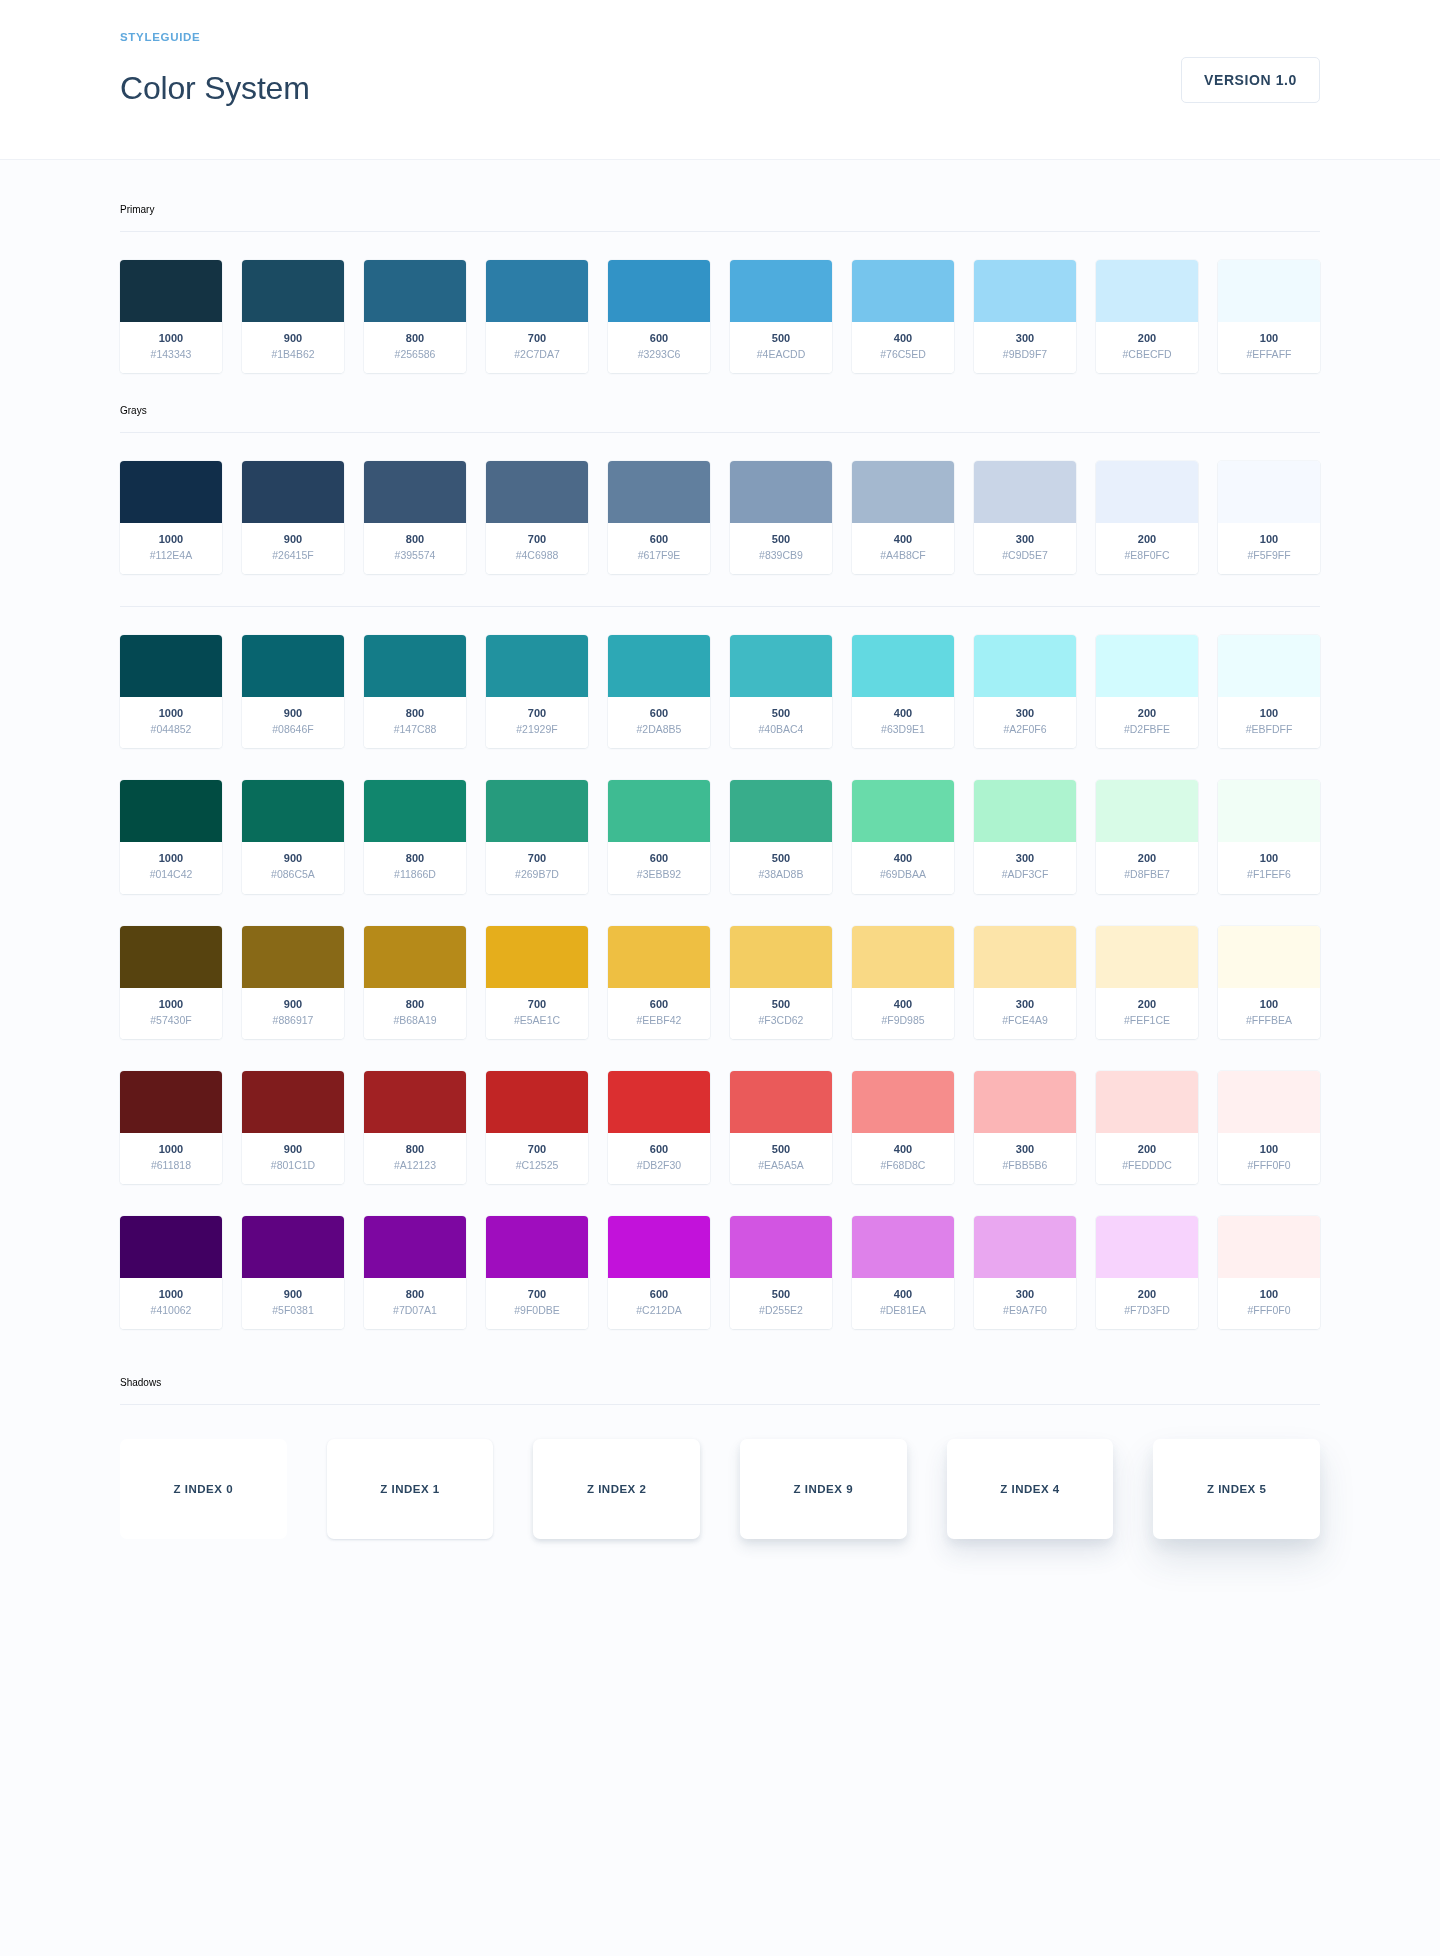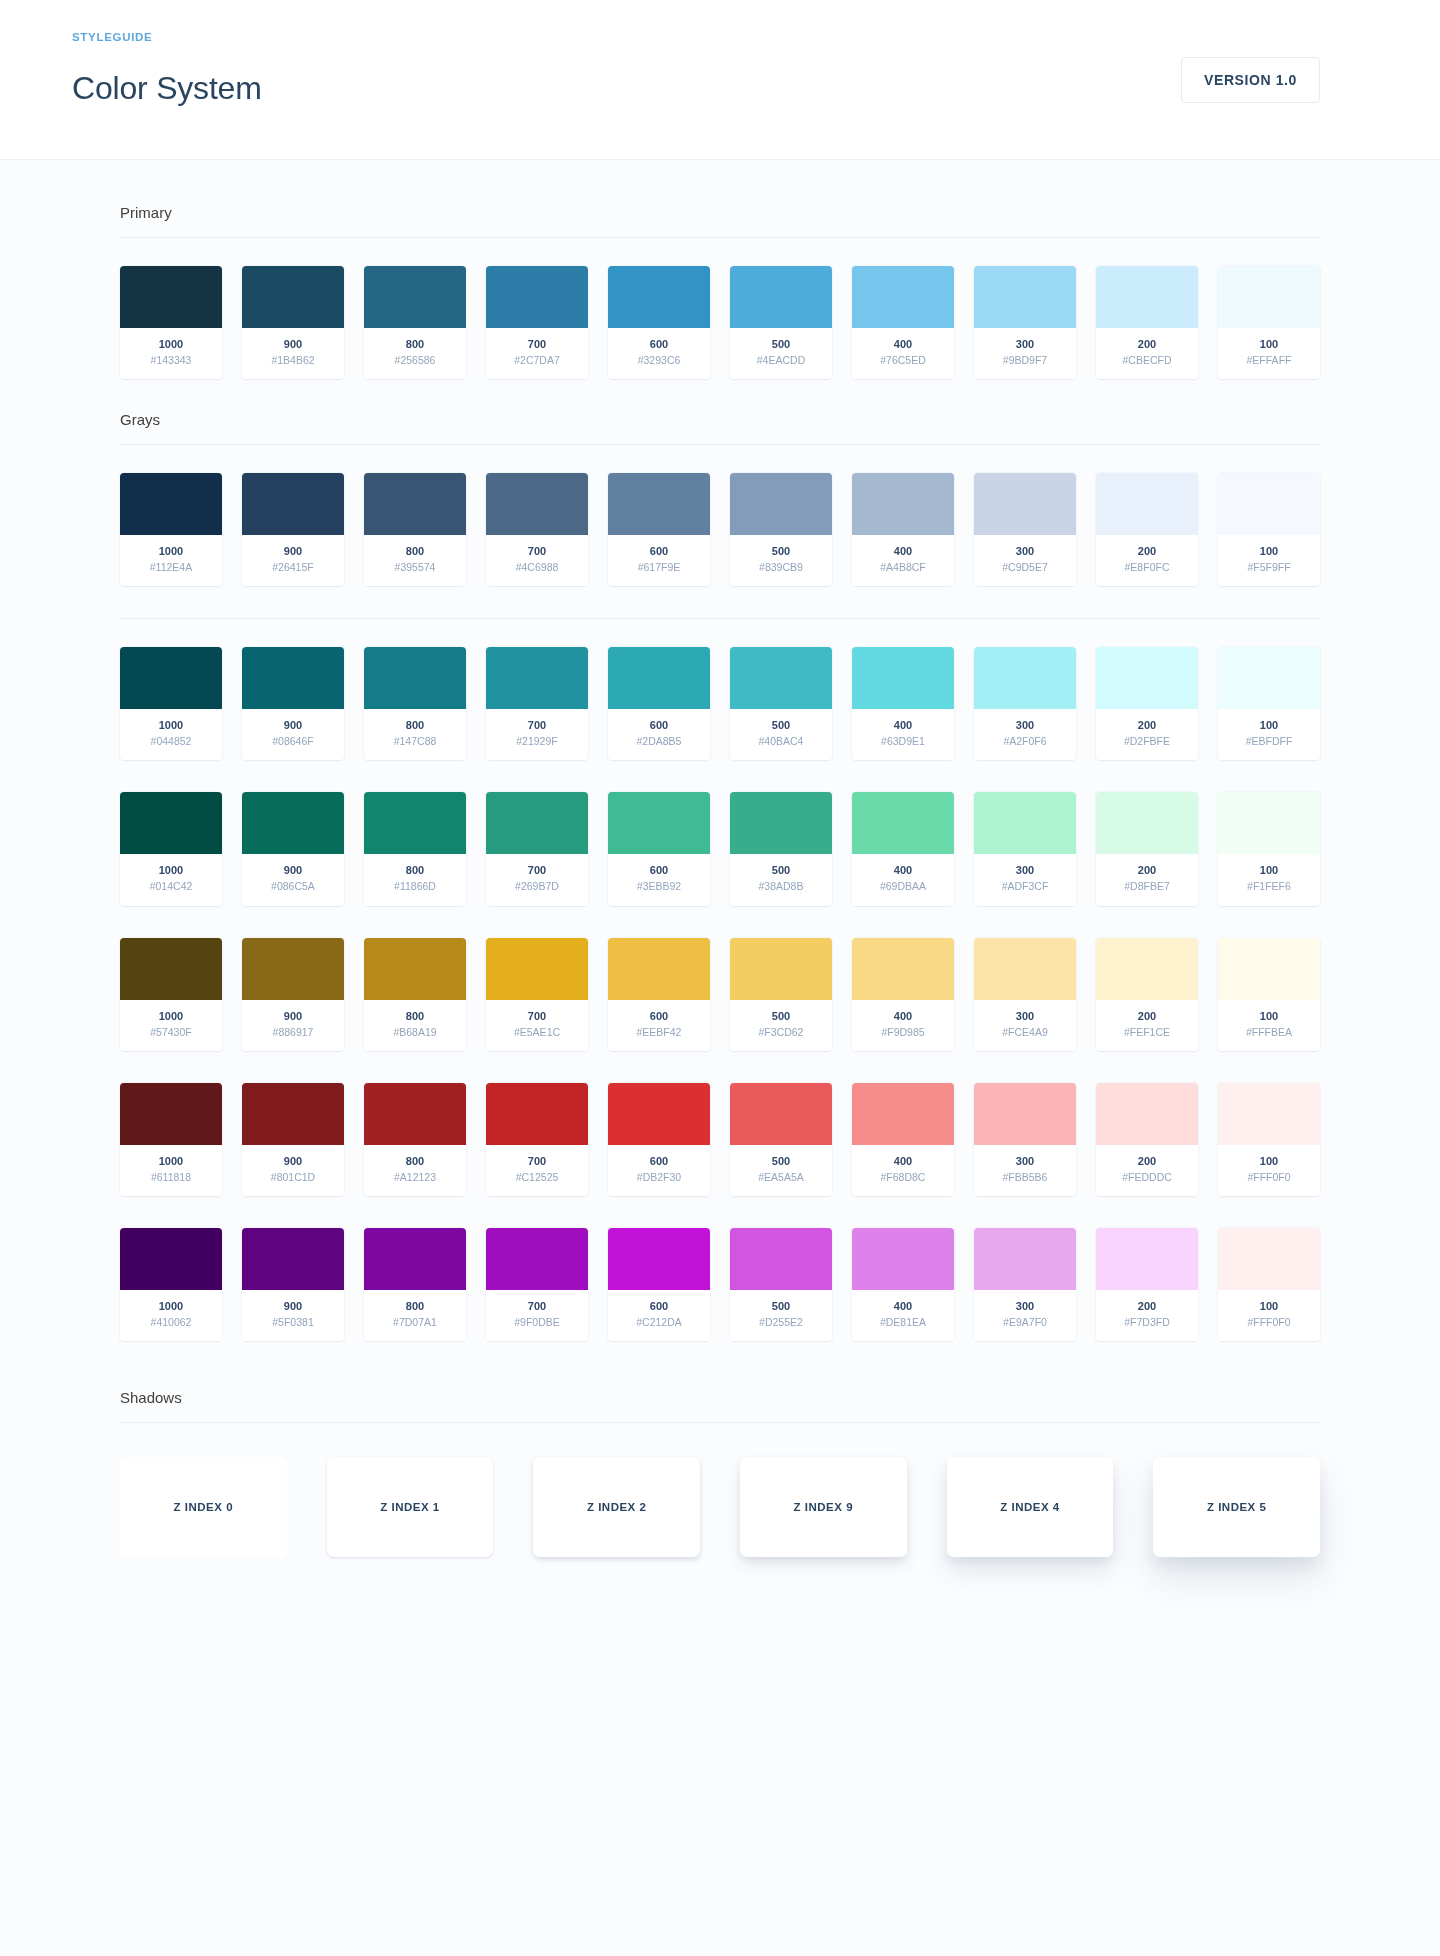--- a/index.html
+++ b/index.html
@@ -13,21 +13,21 @@
   }
 
   
   .page-header {
     height: 160px;
     background: #ffffff;
     border-bottom: 1px solid #eef1f6;
     display: flex;
     align-items: center;
     justify-content: space-between;
-    padding: 0 120px 0 72px;
+    padding: 0 120px 0 120px;
   }
   .header-left { display: flex; flex-direction: column; gap: 6px; }
   .eyebrow {
     font-size: 11.5px;
     letter-spacing: 0.7px;
     font-weight: 700;
     color: #5fa8dd;
     text-transform: uppercase;
   }
   .page-title {
@@ -51,22 +51,22 @@
 
   
   .canvas {
     background: #fbfcfe;
     padding: 44px 120px 70px 120px;
     min-height: 1796px;
   }
 
   .section { margin-bottom: 16px; }
   .section-title {
-    font-size: 15px;
-    color: #404040;
+    font-size: 10px;
+    color: #000000;
     font-weight: 400;
     padding-bottom: 16px;
   }
   .section-rule {
     height: 1px;
     background: #e9edf4;
     width: 100%;
     margin-bottom: 28px;
   }
 

